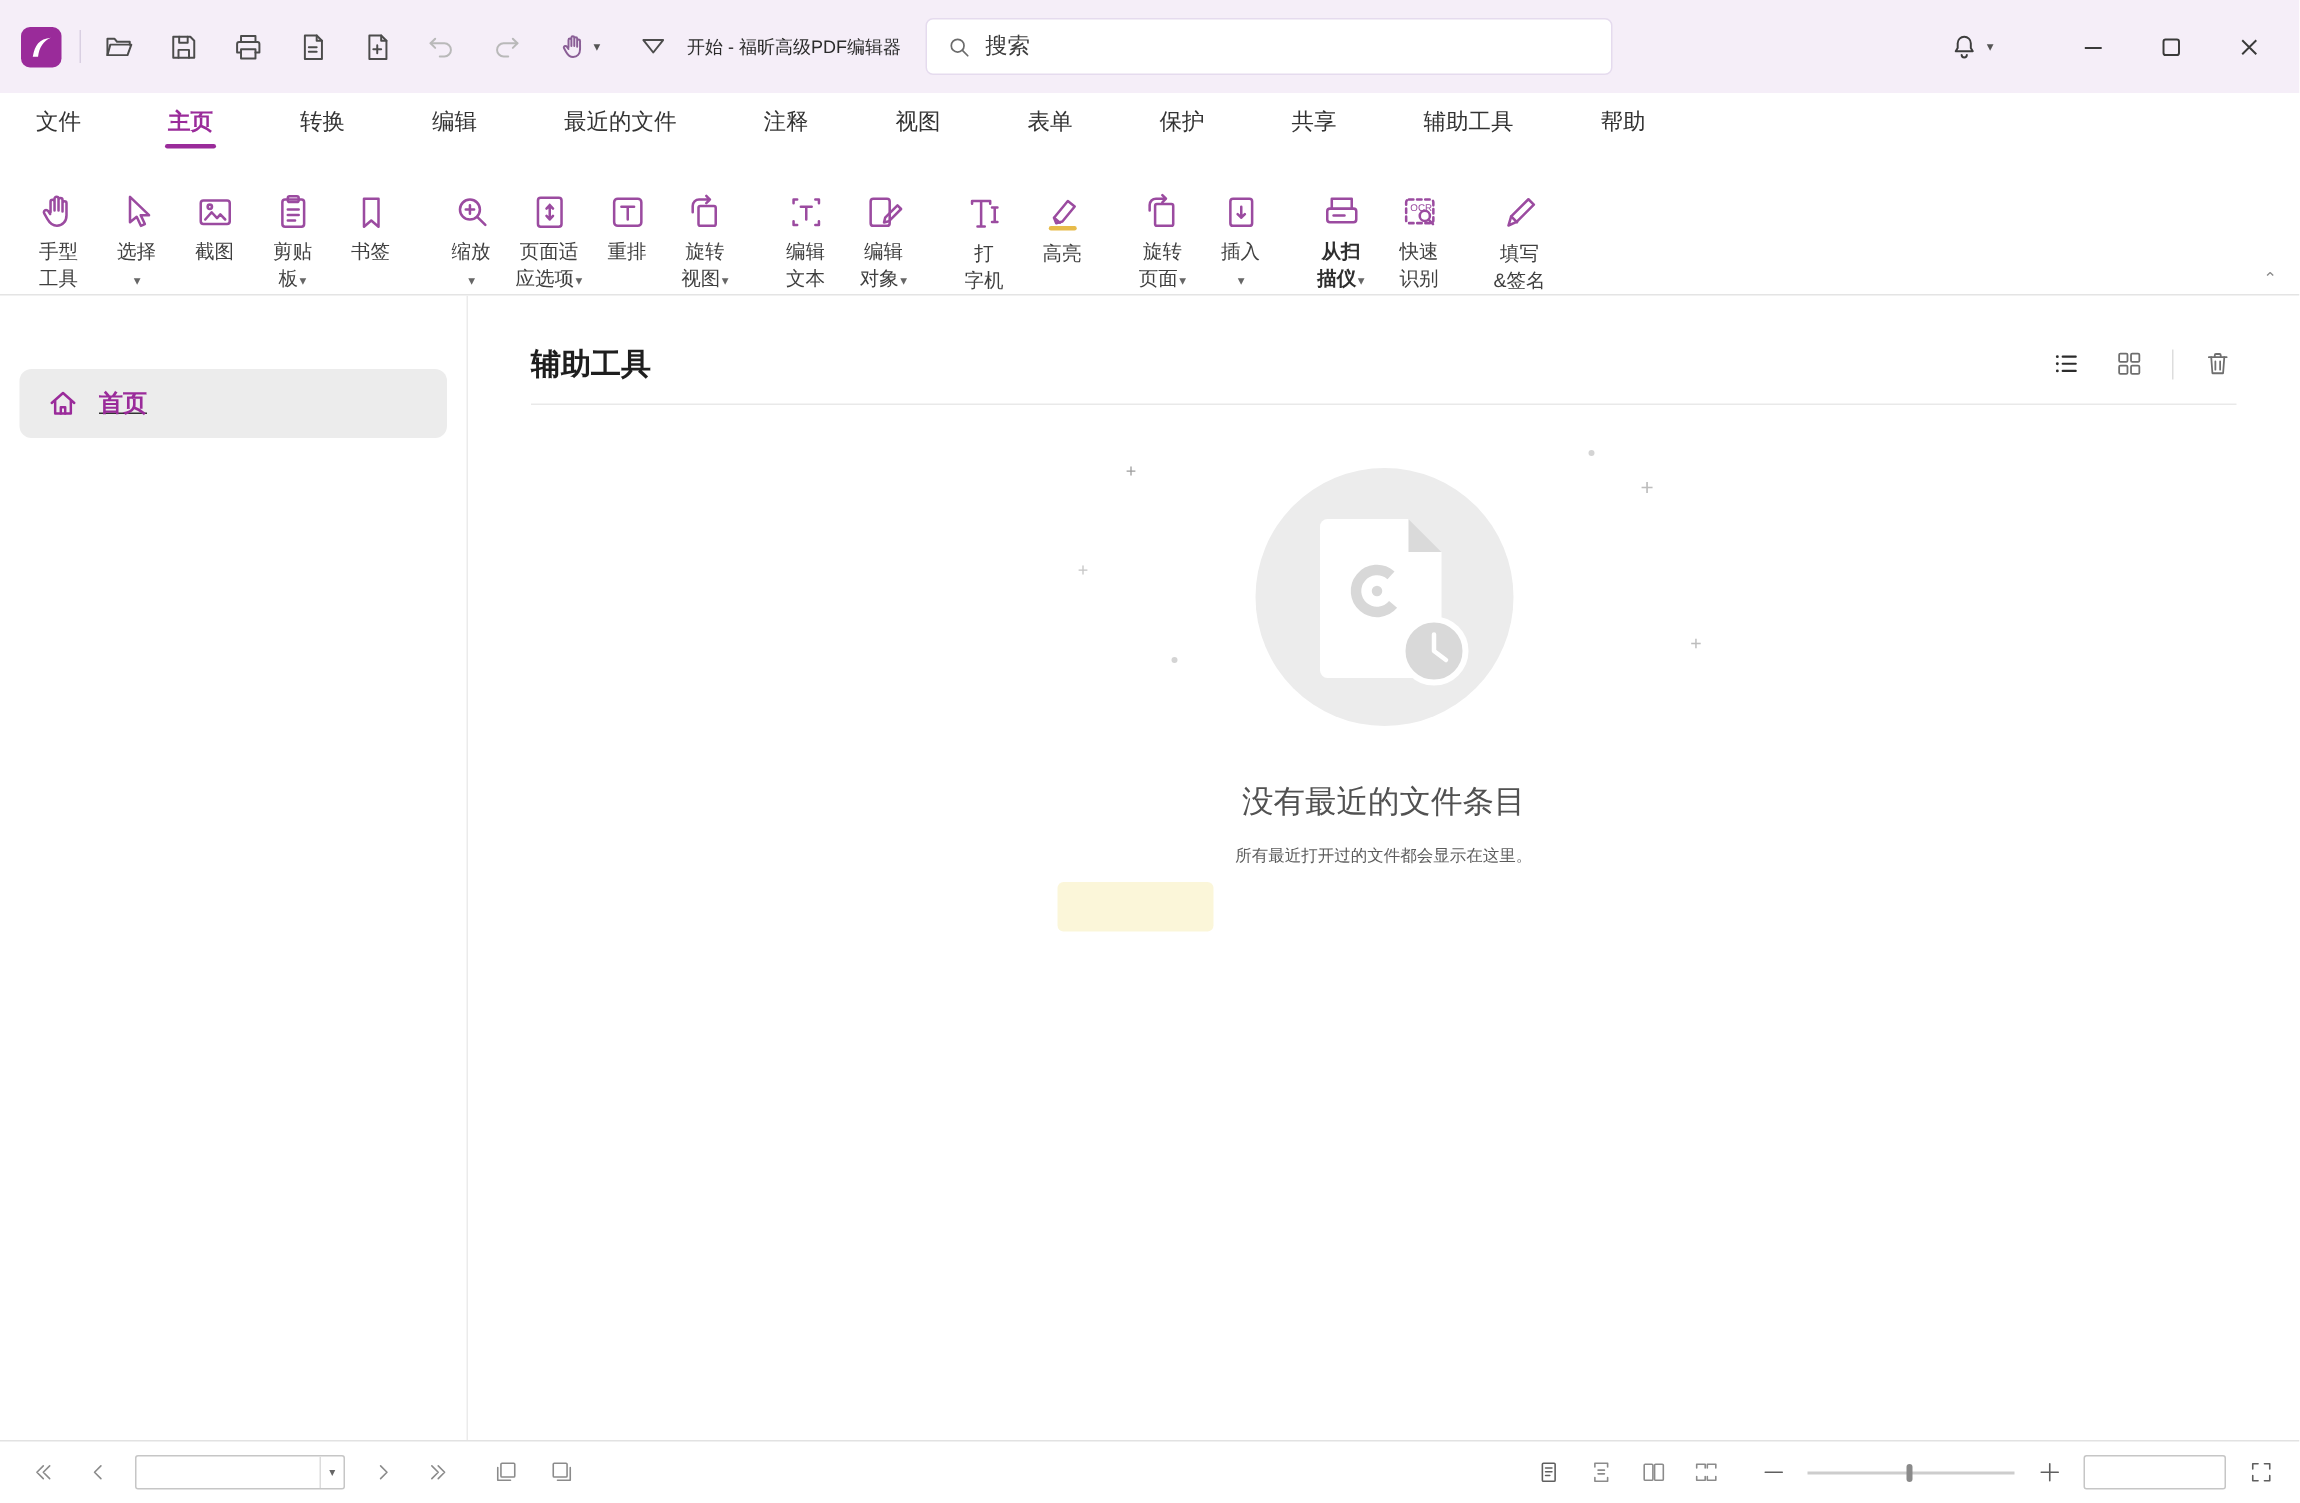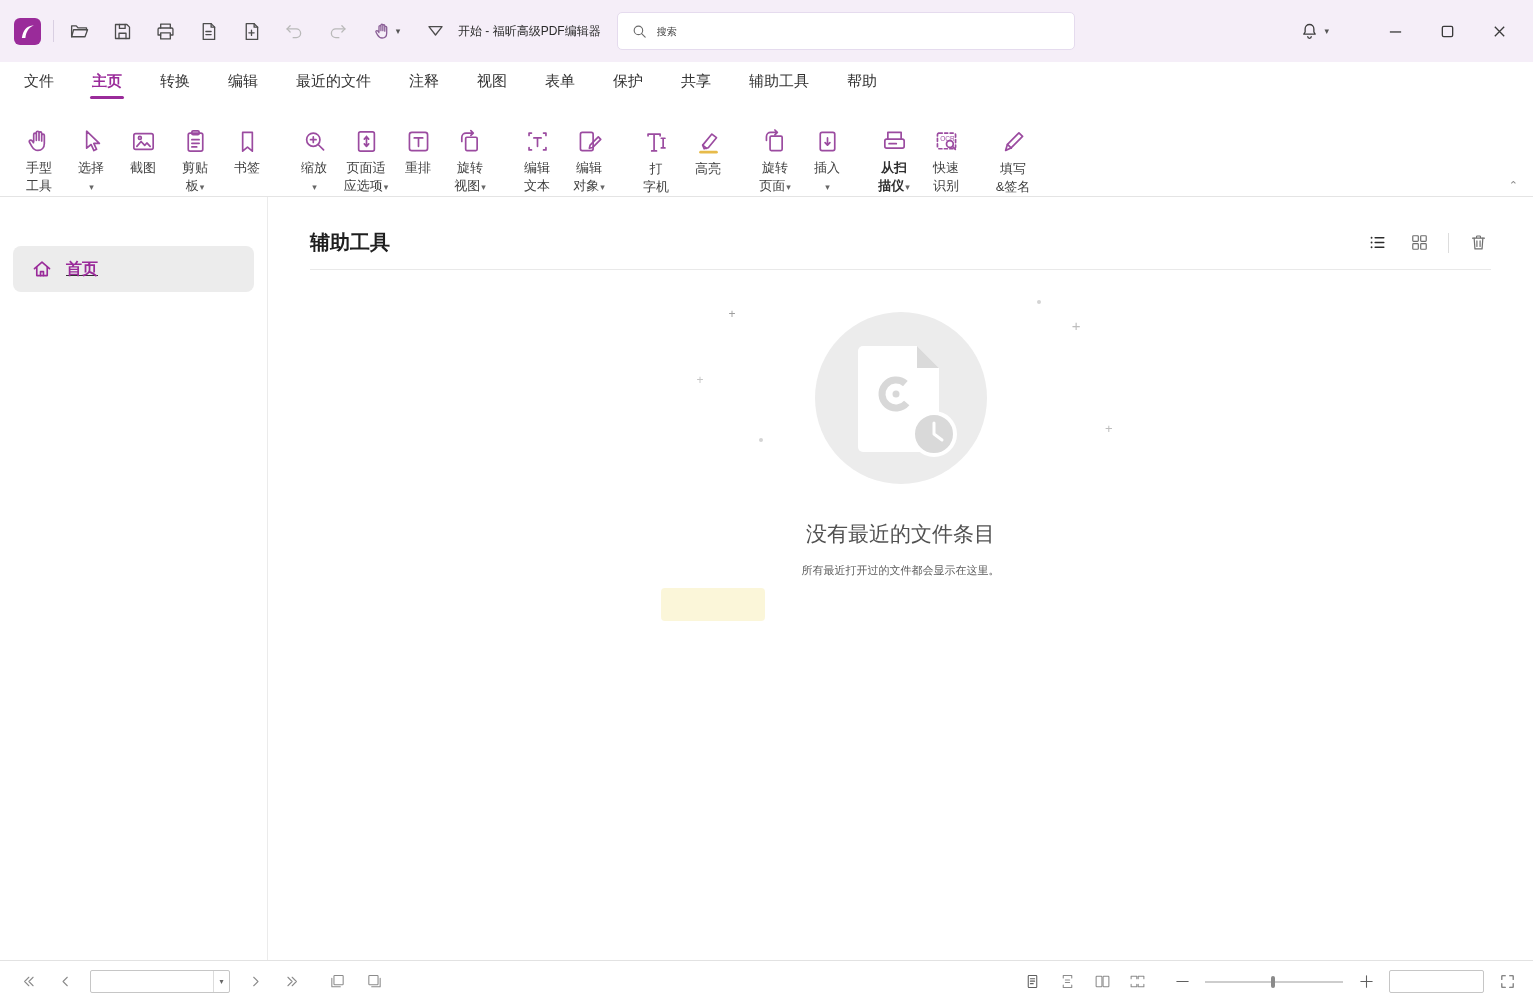--- a/index.html
+++ b/index.html
@@ -13,51 +13,51 @@
   .qicons { display:flex; align-items:center; gap:17px; }
   .qbtn { width:26px; height:26px; display:flex; align-items:center; justify-content:center; border-radius:4px; cursor:pointer; flex:none; }
   .qbtn svg { width:21px; height:21px; fill:none; stroke:#4c4c4c; stroke-width:1.5; stroke-linecap:round; stroke-linejoin:round; }
   .qbtn.disabled svg { stroke:#b9b9b9; }
   .qbtn.withcaret { width:38px; gap:3px; }
   .caret-sm { font-size:9px; color:#555; }
   .app-title { font-size:12px; color:#2b2b2b; margin:0 10px 0 10px; white-space:nowrap; }
   .searchbox { width:458px; height:38px; background:#fff; border:1px solid #e5dbee; border-radius:5px;
     display:flex; align-items:center; gap:9px; padding:0 13px; margin-left:6px; }
   .searchbox svg { width:17px; height:17px; fill:none; stroke:#6b6b6b; stroke-width:1.6; stroke-linecap:round; flex:none;}
-  .searchbox input { border:none; outline:none; background:transparent; font-size:10px; color:#333; width:100%;
-    font-family:Liberation Sans, sans-serif;}
+  .searchbox input { border:none; outline:none; background:transparent; font-size:15px; color:#333; width:100%;
+    font-family:Liberation Mono, monospace;}
   .searchbox input::placeholder { color:#3c3c3c; opacity:1; }
   .tb-right { margin-left:auto; display:flex; align-items:center; }
   .bellwrap { display:flex; align-items:center; gap:4px; cursor:pointer; margin-right:34px; }
   .bellwrap svg { width:21px; height:21px; fill:none; stroke:#3d3d3d; stroke-width:1.5; stroke-linecap:round; stroke-linejoin:round; }
   .winbtn { width:40px; height:34px; display:flex; align-items:center; justify-content:center; cursor:pointer; margin-left:12px; }
   .winbtn svg { width:15px; height:15px; fill:none; stroke:#3a3a3a; stroke-width:1.4; }
 
   
-  .tabbar { height:38px; background:#fff; display:flex; align-items:center; padding-left:22px; gap:34px; }
+  .tabbar { height:38px; background:#fff; display:flex; align-items:center; padding-left:22px; gap:54px; }
   .tab { font-size:15px; color:#333; cursor:pointer; position:relative; padding:8px 2px; white-space:nowrap; }
   .tab.active { color:#9a2b9a; font-weight:700; }
   .tab.active::after { content:""; position:absolute; left:0; right:0; bottom:0; height:3px; border-radius:2px; background:#9a2b9a; }
 
   
   .ribbon { height:97px; background:#fff; border-bottom:1px solid #e4e4e4; display:flex; align-items:stretch; padding-left:8px; position:relative; }
   .rb-groups { display:flex; align-items:flex-end; }
   .rb-group { display:flex; padding:0 5px; }
   .rb-divider { width:1px; background:#ececec; margin:12px 2px; }
   .rb-item { width:52px; display:flex; flex-direction:column; align-items:center; padding-top:9px; border-radius:5px; cursor:pointer; }
   .ric { width:29px; height:29px; fill:none; stroke:#9b4ba0; stroke-width:1.4; stroke-linecap:round; stroke-linejoin:round; flex:none; }
   .rb-label { margin-top:3px; text-align:center; font-size:13px; color:#3f3f3f; line-height:18px; }
   .rb-label.bold { font-weight:700; color:#2e2e2e; }
   .lbl-line { white-space:nowrap; }
   .lbl-caret { font-size:9px; color:#666; margin-left:1px; }
   .rb-collapse { position:absolute; right:10px; bottom:2px; font-size:11px; color:#8a8a8a; cursor:pointer; padding:2px 5px; }
 
   
   .content { height:763px; display:flex; }
-  .sidebar { width:268px; flex:none; border-right:1px solid #ebebeb; padding-top:49px; background:#fff;text-decoration:underline; }
+  .sidebar { width:312px; flex:none; border-right:1px solid #ebebeb; padding-top:49px; background:#fff;text-decoration:underline; }
   .home-item { margin:0 13px; height:46px; border-radius:8px; background:#ececec; display:flex; align-items:center; gap:13px; padding:0 18px; cursor:pointer; }
   .home-item svg { width:22px; height:22px; fill:none; stroke:#9a2b9a; stroke-width:1.8; stroke-linecap:round; stroke-linejoin:round; flex:none; }
   .home-label { color:#9a2b9a; font-weight:700; font-size:16px; }
   .openfile-btn { margin:47px 14px 0; height:42px; border:1px solid #cfcfcf; border-radius:21px; background:#fff;
     display:flex; align-items:center; justify-content:center; font-size:16px; color:#2f2f2f; cursor:pointer; }
 
   .main { flex:1; position:relative; padding:0 42px; }
   .main-header { display:flex; align-items:center; margin-top:32px; }
   .recent-title { font-size:20px; font-weight:700; color:#1e1e1e; }
   .view-icons { margin-left:auto; display:flex; align-items:center; gap:16px; }

